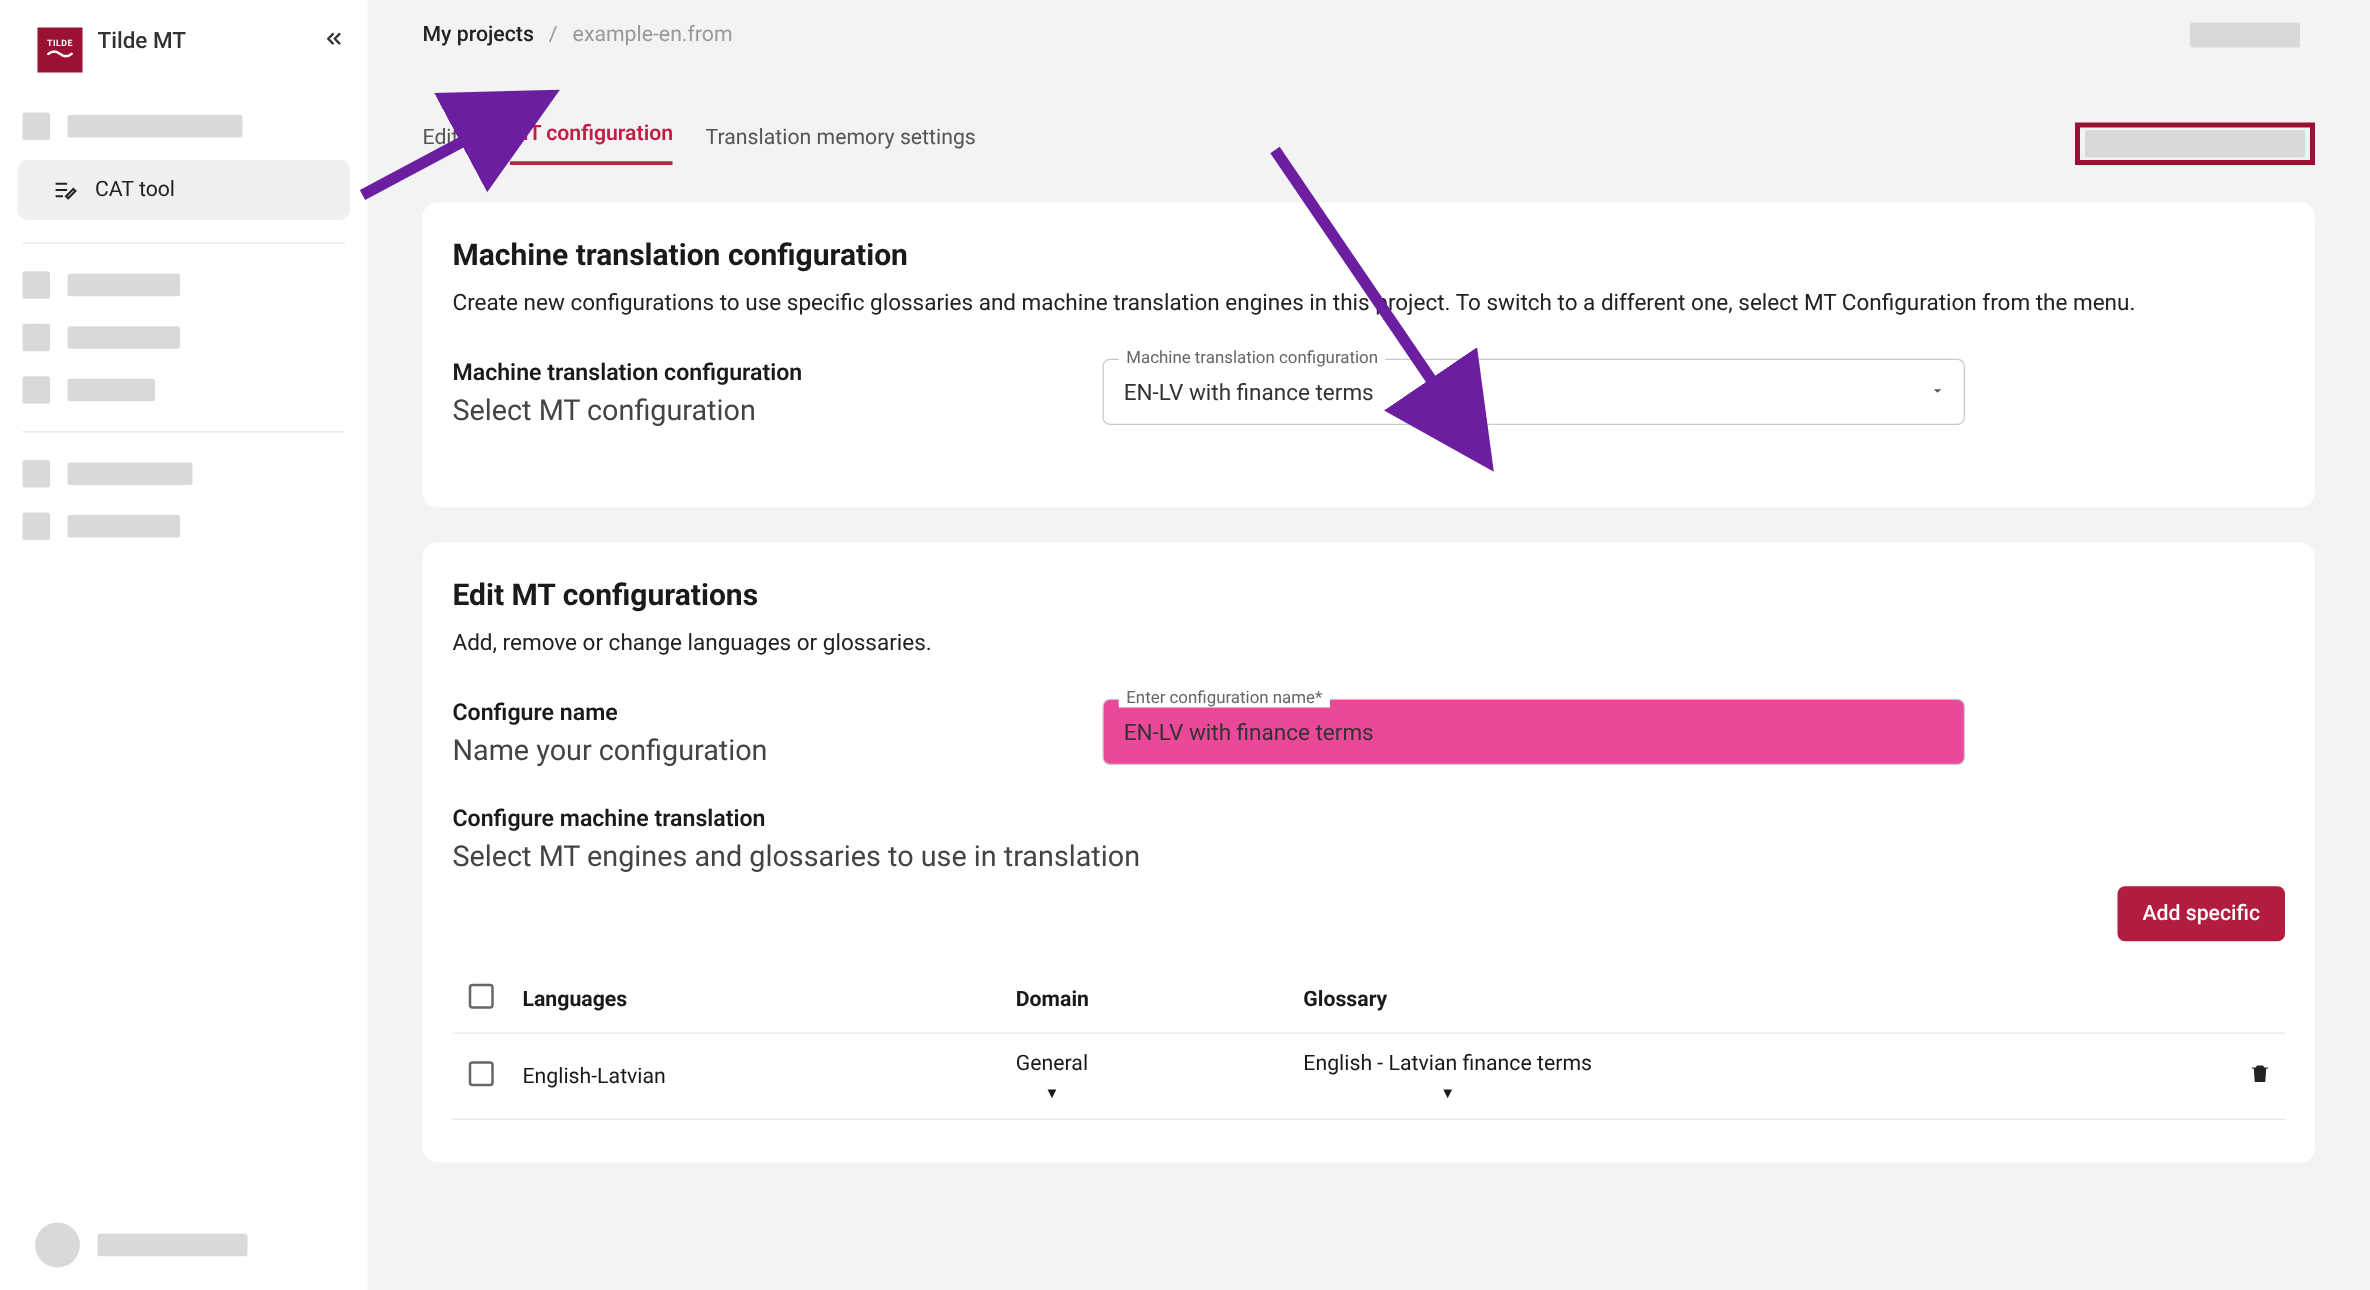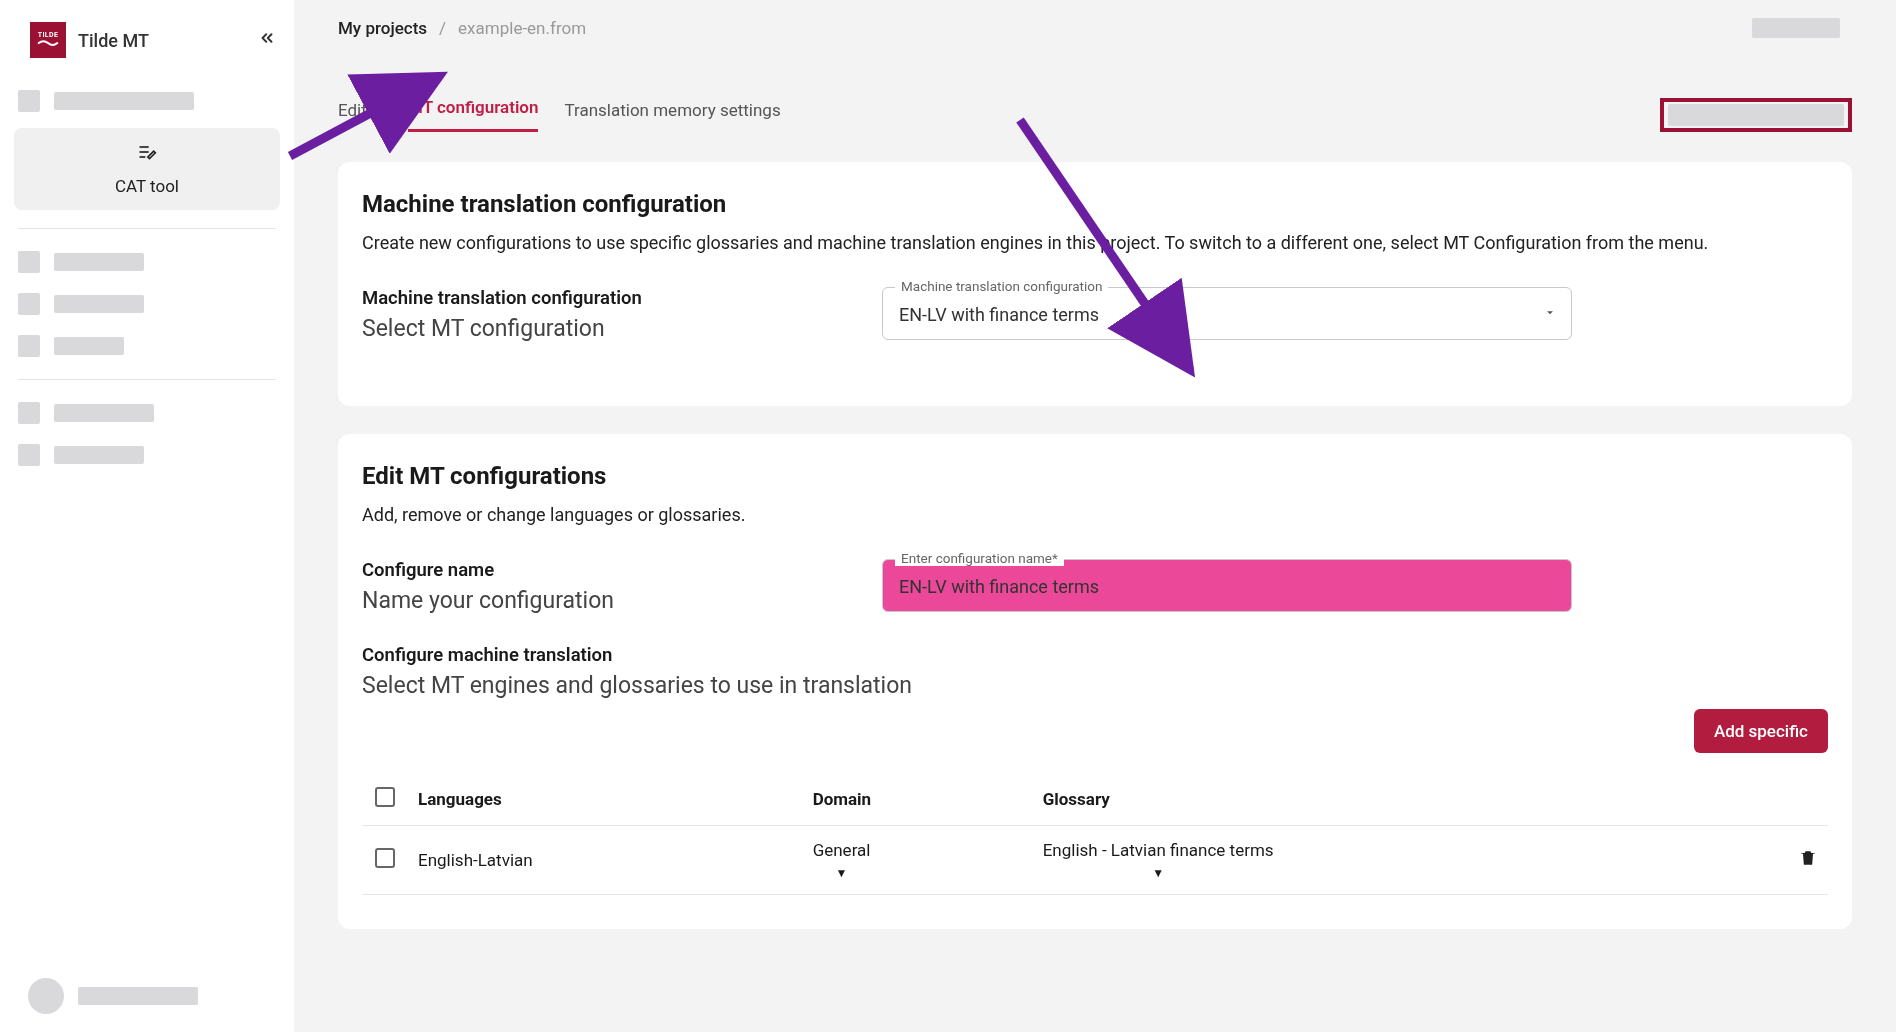--- a/index.html
+++ b/index.html
@@ -1,32 +1,32 @@
 <!DOCTYPE html>
 <html><head>
 <meta charset="utf-8">
 <style>
 * { margin: 0; padding: 0; box-sizing: border-box; font-family: -apple-system, BlinkMacSystemFont, "Segoe UI", Roboto, Helvetica, Arial, sans-serif; }
 body { background: #f3f3f4; color: #1a1a1a; width: 1896px; height: 1032px; overflow: hidden; position: relative; }
 
 
 .sidebar { position: absolute; left: 0; top: 0; width: 294px; height: 100%; background: #fff; display: flex; flex-direction: column; }
-.sidebar-header { display: flex; align-items: center; padding: 22px 18px 22px 30px; gap: 12px; }
+.sidebar-header { display: flex; align-items: flex-start; padding: 22px 18px 22px 30px; gap: 12px; }
 .logo { width: 36px; height: 36px; background: #9a1133; display: flex; align-items: center; justify-content: center; }
 .logo svg { width: 28px; height: 28px; }
 .brand { font-size: 18px; color: #333; font-weight: 500; flex: 1; }
 .collapse-icon { font-size: 18px; color: #333; cursor: pointer; }
 .sidebar-skel { display: flex; align-items: center; gap: 14px; padding: 10px 18px; }
 .skel-square { width: 22px; height: 22px; background: #d9d9dc; border-radius: 2px; }
 .skel-bar { height: 18px; background: #d9d9dc; border-radius: 2px; }
 .skel-bar.w1 { width: 140px; }
 .skel-bar.w2 { width: 90px; }
 .skel-bar.w3 { width: 100px; }
 
-.nav-item { display: flex; align-items: center; gap: 14px; padding: 14px 28px; font-size: 17px; color: #222; cursor: pointer; border-radius: 8px; margin: 6px 14px; flex-direction: column; }
+.nav-item { display: flex; align-items: center; gap: 14px; padding: 14px 28px; font-size: 17px; color: #222; cursor: pointer; border-radius: 8px; margin: 6px 14px; }
 .nav-item.active { background: #f0f0f1; }
 .nav-icon { width: 20px; height: 20px; display: flex; align-items: center; justify-content: center; }
 
 .sidebar hr { border: none; border-top: 1px solid #e5e5e8; margin: 12px 18px; }
 
 .sidebar-footer { margin-top: auto; padding: 18px 28px; display: flex; align-items: center; gap: 14px; }
 .avatar-skel { width: 36px; height: 36px; background: #d9d9dc; border-radius: 50%; }
 
 
 .main { position: absolute; left: 294px; top: 0; right: 0; bottom: 0; overflow: auto; padding: 0 0 40px 0; }

